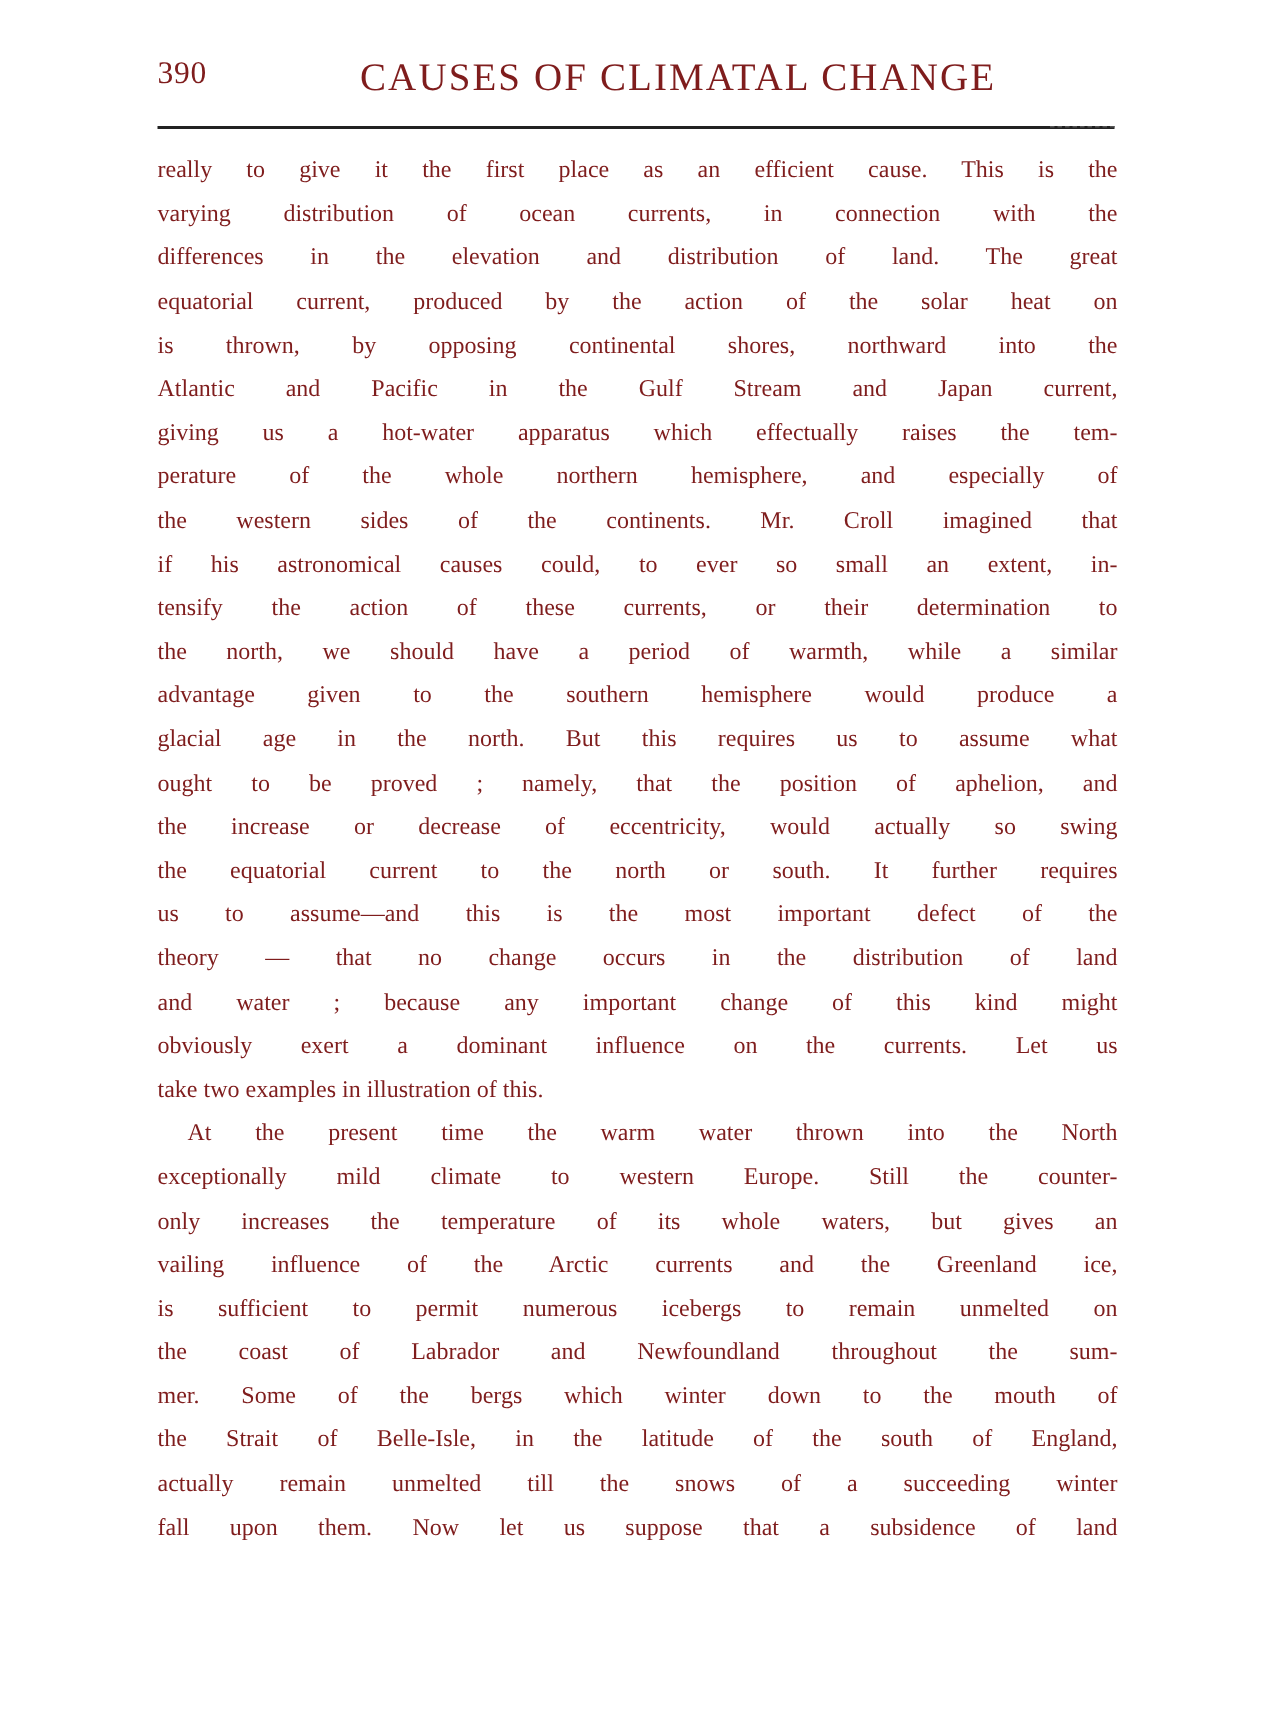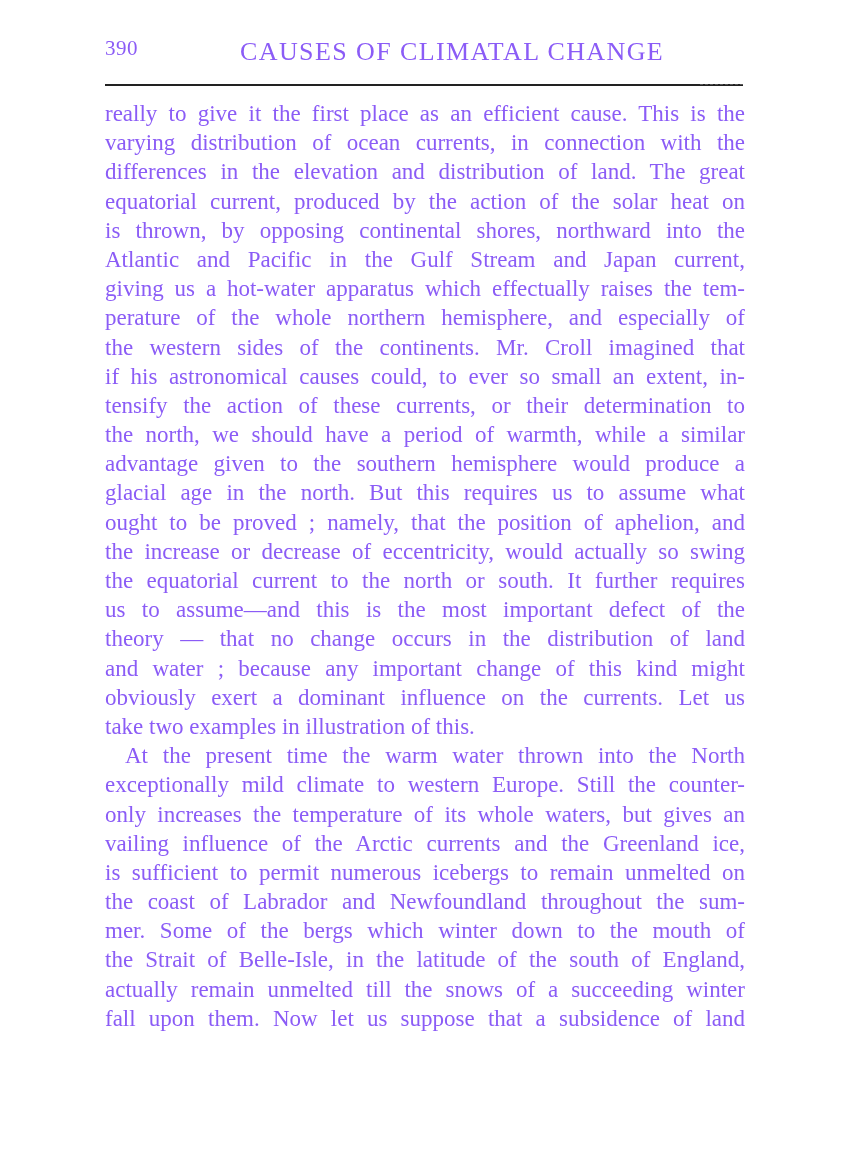--- a/index.html
+++ b/index.html
@@ -1,24 +1,24 @@
 <!DOCTYPE html>
 <html><head>
   <meta charset="utf-8">
   <style>
     html, body { margin: 0; padding: 0; background: #ffffff; }
     body { width: 850px; height: 1150px; position: relative; overflow: hidden; }
-    .page { position: absolute; left: 0; top: 0; width: 850px; height: 1150px; background: #ffffff; color: #8b5cf6; font-family: "Liberation Serif", "DejaVu Serif", serif; }
+    .page { position: absolute; left: 0; top: 0; width: 850px; height: 1150px; background: #ffffff; color: #7f1d1d; font-family: "Liberation Serif", "DejaVu Serif", serif; }
     .header { position: absolute; left: 105px; top: 22px; width: 638px; height: 40px; }
     .page-num { position: absolute; left: 0; top: 14px; font-size: 21px; letter-spacing: 0.5px; }
     .running-head { position: absolute; left: 135px; top: 15px; font-size: 26px; letter-spacing: 1.4px; }
     .rule { position: absolute; left: 105px; top: 84px; width: 638px; height: 0; border-top: 2px solid #222; }
     .rule-tail { position: absolute; left: 700px; top: 84px; width: 43px; height: 0; border-top: 1px dashed #555; }
     .body { position: absolute; left: 105px; top: 99px; width: 640px; }
-    .line { display: block; height: 29.2px; line-height: 29.2px; font-size: 23px; white-space: nowrap; text-align: justify; text-align-last: justify; }
+    .line { display: block; height: 29.2px; line-height: 29.2px; font-size: 16px; white-space: nowrap; text-align: justify; text-align-last: justify; }
     .line.last { text-align-last: left; }
     .line.indent { padding-left: 20px; }
   </style>
 </head>
 <body>
 
 <div class="page">
   <div class="header">
     <span class="page-num">390</span>
     <span class="running-head">CAUSES OF CLIMATAL CHANGE</span>

